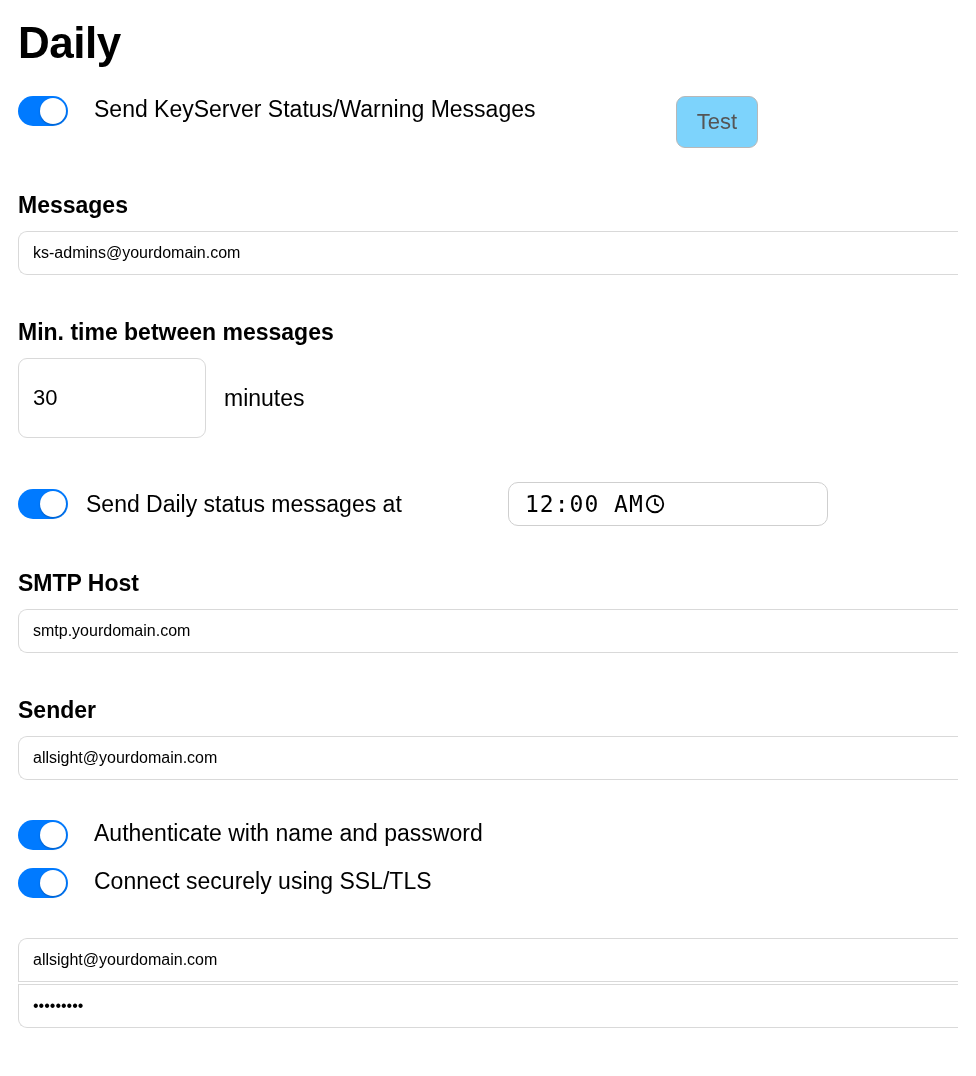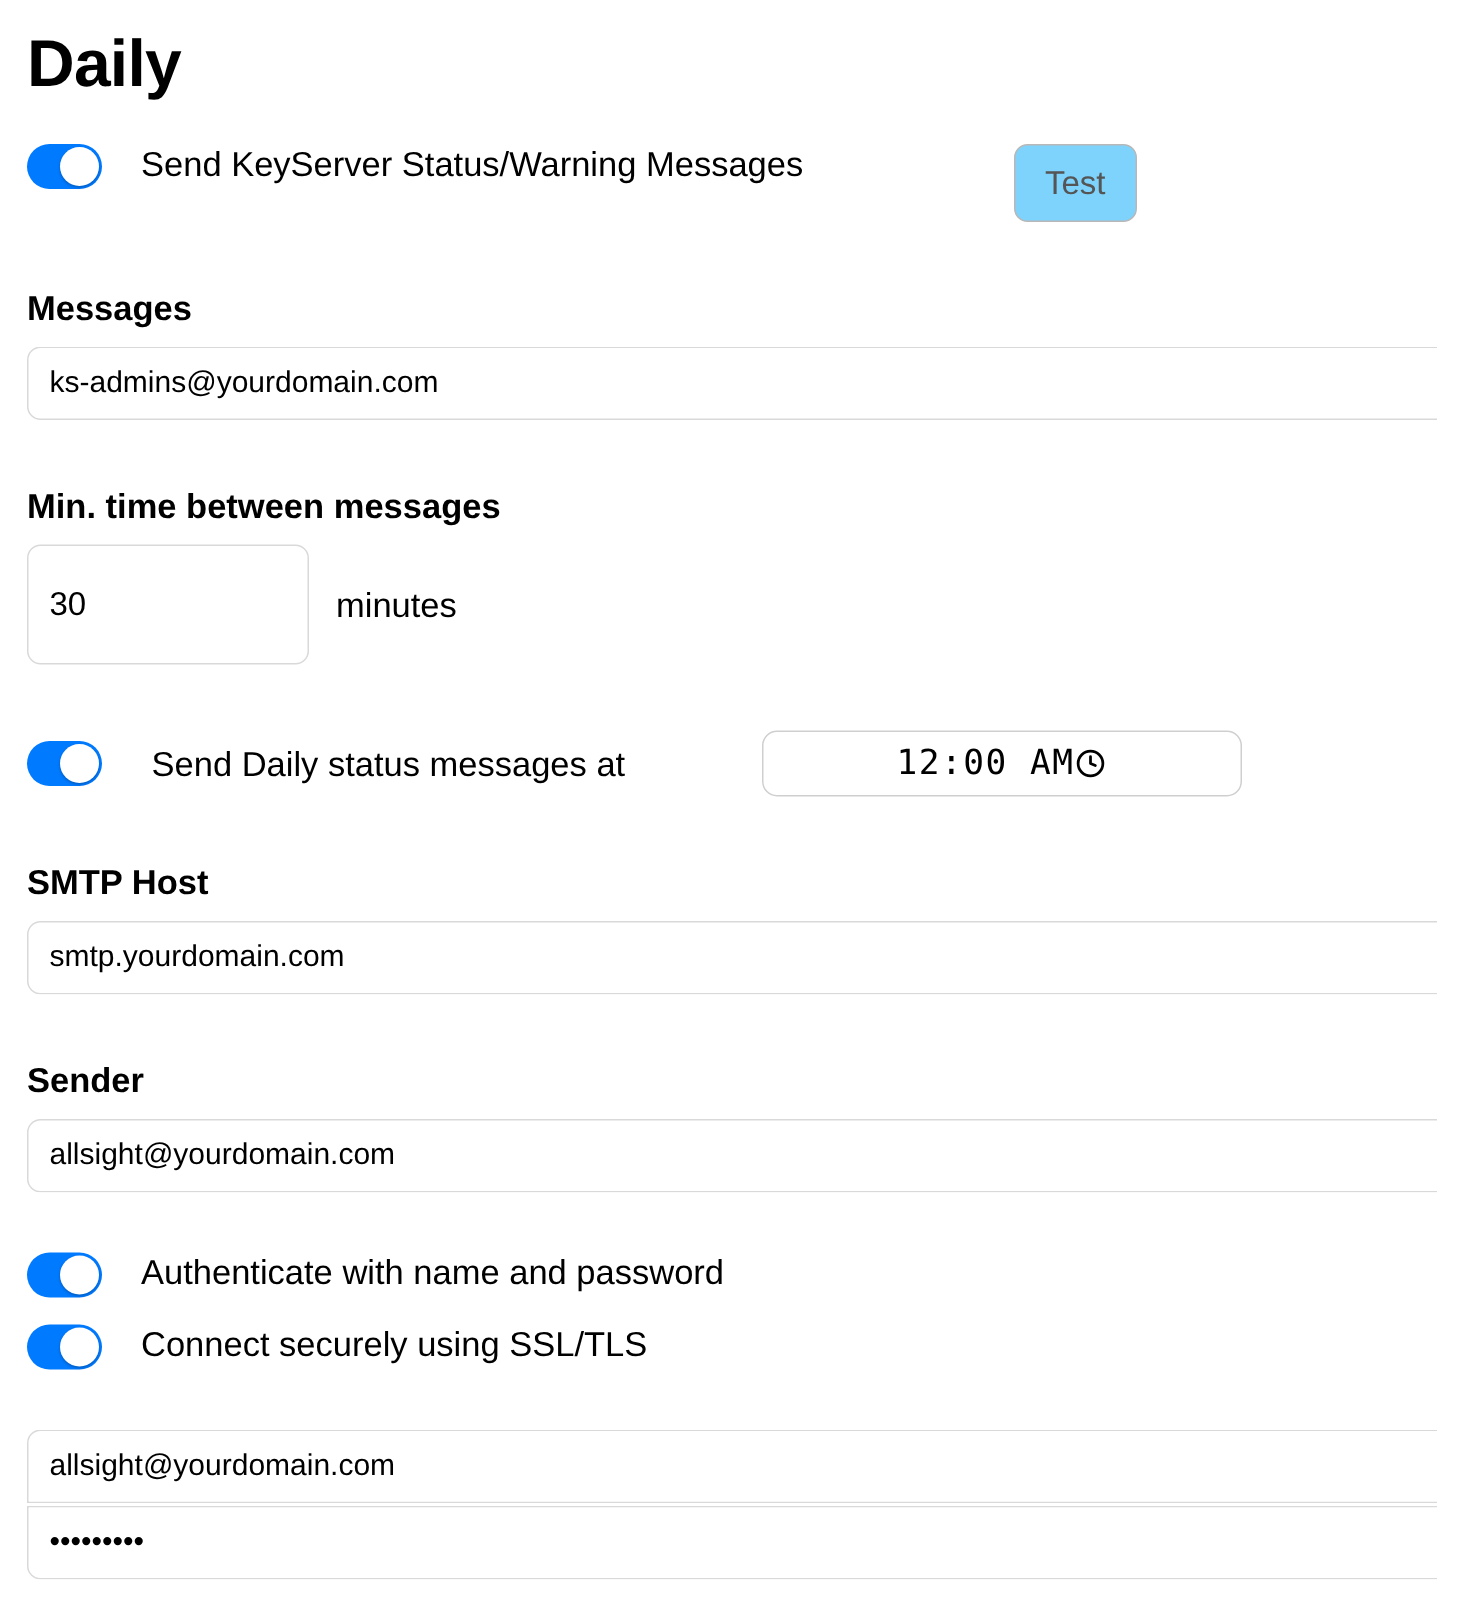--- a/index.html
+++ b/index.html
@@ -63,21 +63,21 @@
       margin-top: 44px;
       margin-bottom: 12px;
     }
     .input-wide {
       display: block;
       width: 100%;
       border: 1px solid #d9d9d9;
       border-right: none;
       border-radius: 9px 0 0 9px;
       padding: 12px 14px;
-      font-size: 20px;
+      font-size: 16px;
       font-family: inherit;
       color: #000;
       outline: none;
     }
     .min-row {
       display: flex;
       align-items: center;
       gap: 18px;
     }
     .input-small {
@@ -86,27 +86,26 @@
       border-radius: 9px;
       padding: 26px 14px;
       font-size: 22px;
       font-family: inherit;
       outline: none;
     }
     .daily-row {
       display: flex;
       align-items: center;
       margin-top: 44px;
-      gap: 15px;
     }
     .daily-row .toggle-label { margin-right: auto; }
     .time-field {
       display: flex;
       align-items: center;
-      justify-content: center;
+      justify-content: flex-start;
       width: 320px;
       border: 1px solid #cfcfcf;
       border-radius: 10px;
       padding: 8px 16px;
       font-family: ui-monospace, Menlo, Consolas, monospace;
       font-size: 23px;
       letter-spacing: 1px;
       margin-right: 130px;
     }
     .clock-icon {

